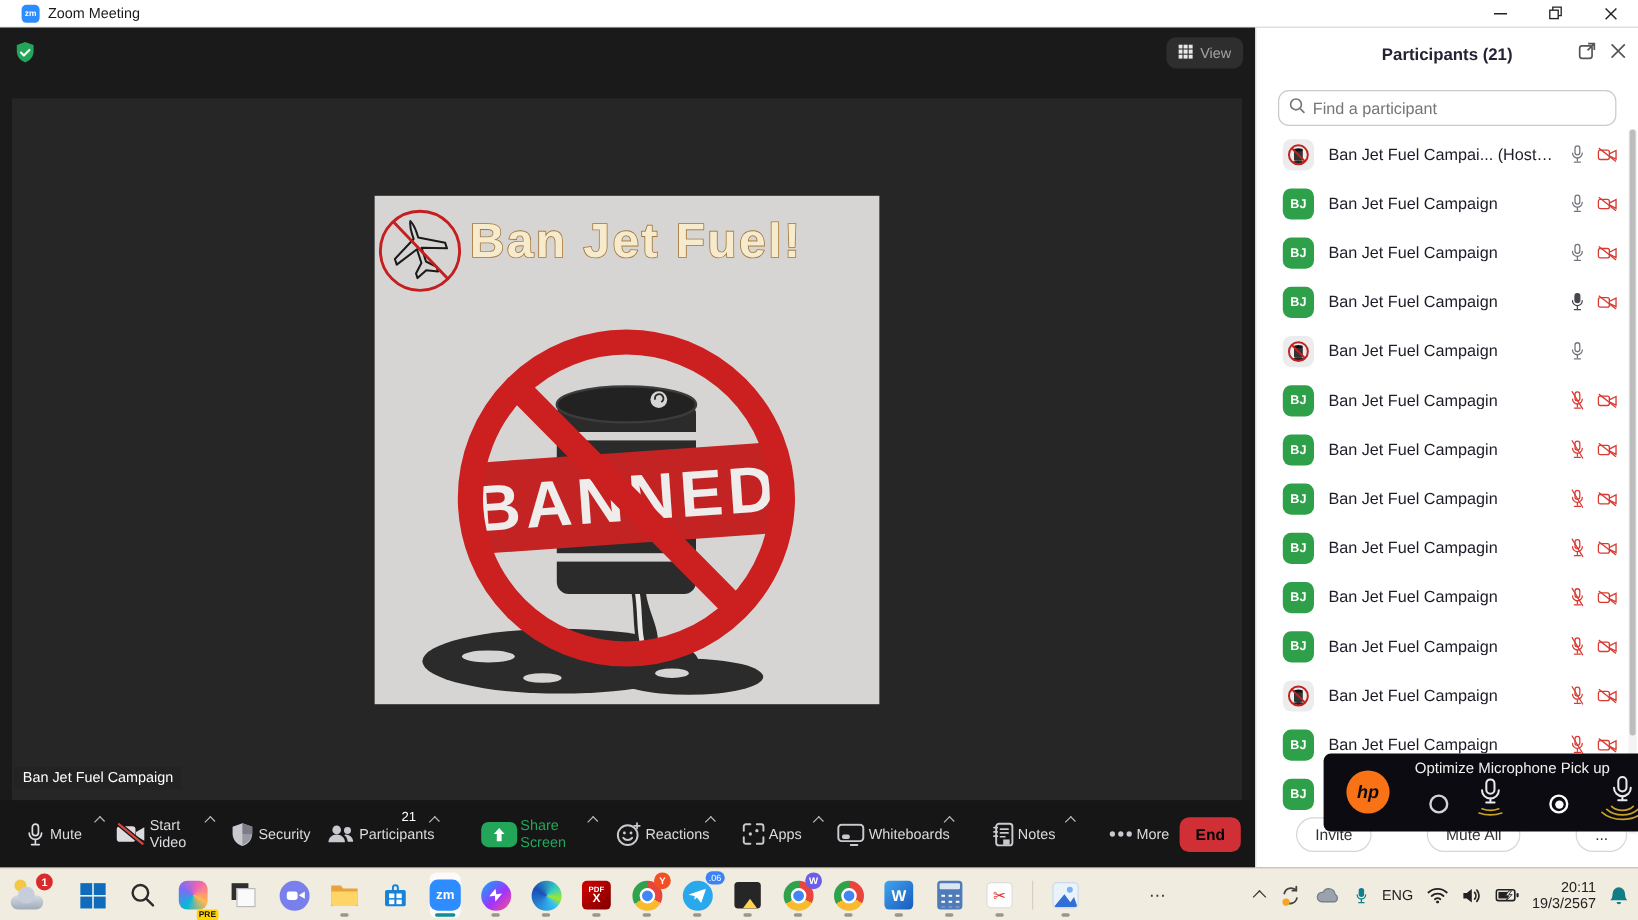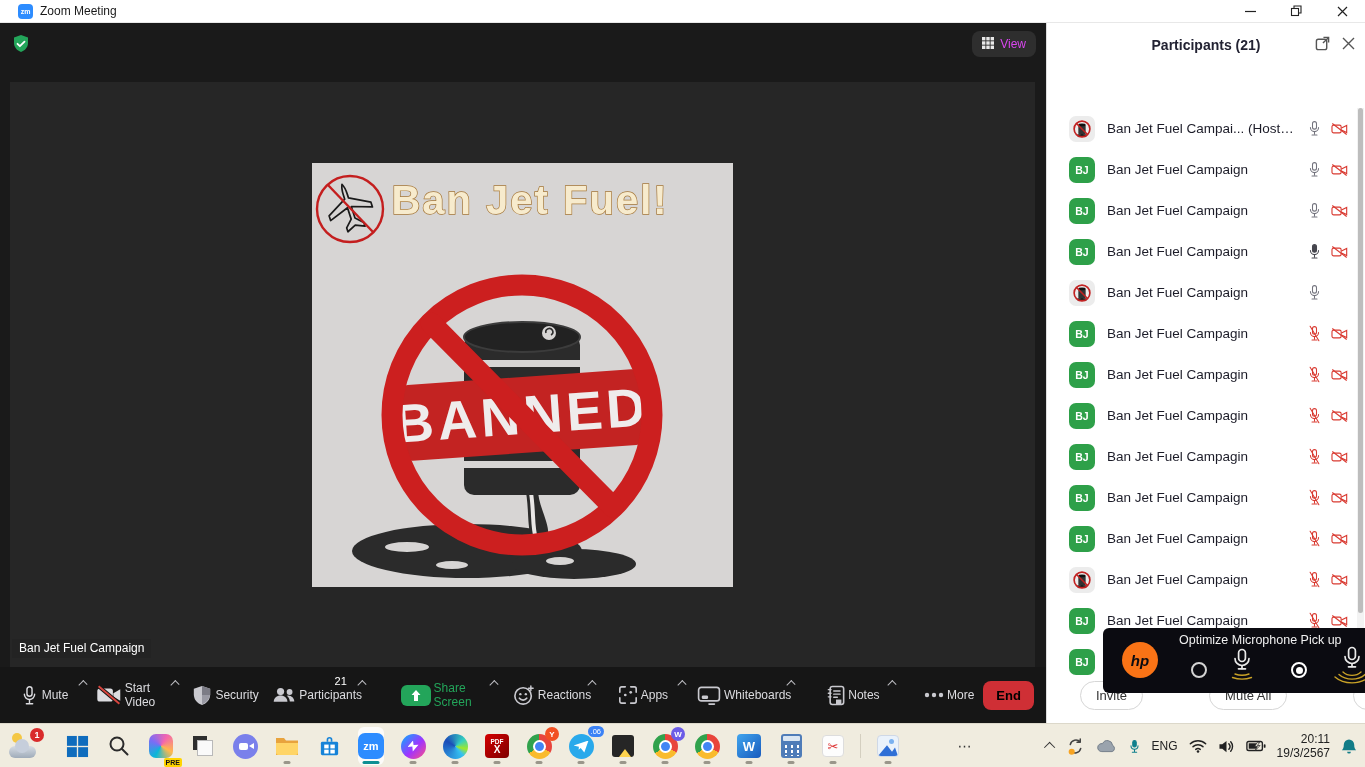--- a/index.html
+++ b/index.html
@@ -11,21 +11,21 @@
   #titlebar{position:absolute;left:0;top:0;width:1365px;height:23px;background:#fff;display:flex;align-items:center;border-bottom:1px solid #e8e8e8}
   .zm-logo{width:15px;height:15px;border-radius:4px;background:#2d8cff;color:#fff;font-size:7px;font-weight:700;display:flex;align-items:center;justify-content:center;margin-left:18px}
   #win-title{font-size:12px;color:#1a1a1a;margin-left:7px}
   #win-controls{margin-left:auto;display:flex;height:100%}
   .wc{width:46px;height:100%;display:flex;align-items:center;justify-content:center;color:#222;font-size:12px}
   .wc svg{display:block}
 
   
   #meeting{position:absolute;left:0;top:23px;width:1046px;height:700px;background:#1a1a1a}
   #shield-btn{position:absolute;left:11px;top:11px;width:20px;height:20px}
-  #view-btn{position:absolute;right:10px;top:8px;height:26px;padding:0 10px;border-radius:8px;background:#2e2e2e;color:#d946ef;font-size:12px;display:flex;align-items:center;gap:6px}
+  #view-btn{position:absolute;right:10px;top:8px;height:26px;padding:0 10px;border-radius:8px;background:#2e2e2e;color:#a3a3a3;font-size:12px;display:flex;align-items:center;gap:6px}
   #video-frame{position:absolute;left:10px;top:59px;width:1025px;height:585px;background:#262626;display:flex;align-items:center;justify-content:center}
   #poster{width:421px;height:424px;display:block}
   #speaker-label{position:absolute;left:2px;bottom:9px;background:rgba(35,35,35,.88);color:#fff;font-size:12px;padding:2px 7px 3px}
 
   
   #toolbar{position:absolute;left:0;bottom:0;width:1046px;height:56px;background:#161616;display:flex;align-items:center;padding-left:14px}
   .tbi{position:relative;display:flex;flex-direction:row;align-items:center;justify-content:center;gap:3px;color:#dcdce0;font-size:12px;min-width:60px;height:52px;margin-right:4px}
   .tbi .ic{height:22px;display:flex;align-items:center;justify-content:center}
   .chev{width:7px;height:7px;border-left:1.6px solid #bdbdc2;border-top:1.6px solid #bdbdc2;transform:rotate(45deg);align-self:center;margin:0 10px 22px 2px}
   .pcount{position:absolute;top:6px;right:6px;color:#fff;font-size:11px}
@@ -53,21 +53,21 @@
   .p-mic .mk{fill:none;stroke-width:1.7;stroke-linecap:round}
   .p-mic .slash{display:none;stroke-width:1.7;stroke-linecap:round}
   .mic-on .mk{stroke:#73737d}
   .mic-active .mk{stroke:#46464e}
   .mic-active .mbody{fill:#46464e}
   .mic-muted .mk{stroke:#d93a31}
   .mic-muted .slash{display:inline;stroke:#d93a31}
   .video-none{visibility:hidden}
   #plist-scrollbar{position:absolute;right:1px;top:85px;width:7px;height:587px;background:#f3f3f3}
   #plist-thumb{position:absolute;left:1px;top:0;width:5px;height:505px;border-radius:3px;background:#bdbdbd}
-  #panel-footer{position:absolute;left:0;bottom:13px;width:319px;display:flex;align-items:center;padding:0 33px;gap:66px}
+  #panel-footer{position:absolute;left:0;bottom:13px;width:319px;display:flex;align-items:center;padding:0 33px;gap:46px}
   .pf-btn{height:29px;border:1px solid #d6d6d6;border-radius:16px;background:#fff;color:#333;font-size:13px;display:flex;align-items:center;justify-content:center;padding:0 15px;white-space:nowrap}
 
   
   #hp-overlay{position:absolute;left:1103px;top:628px;width:262px;height:65px;background:#0b0b11;border-radius:6px 0 0 6px;z-index:50;color:#f0f0f0}
   #hp-title{position:absolute;left:76px;top:5px;font-size:12.5px;white-space:nowrap}
   #hp-logo{position:absolute;left:19px;top:14px;width:36px;height:36px;border-radius:50%;background:#f97316;display:flex;align-items:center;justify-content:center;color:#0b0b11;font-weight:700;font-style:italic;font-size:15px}
   .opt-radio{position:absolute;width:16px;height:16px;border:2px solid #d4d4d4;border-radius:50%}
   .opt-radio.sel{border-color:#fff;display:flex;align-items:center;justify-content:center}
   .opt-radio.sel::after{content:"";width:7px;height:7px;border-radius:50%;background:#fff}
   .opt-mic{position:absolute}
@@ -360,20 +360,27 @@
       <div id="panel-hicons">
         <span><svg width="15" height="15" viewBox="0 0 16 16">
               <rect x="1.5" y="3.5" width="11" height="11" rx="2" fill="none" stroke="#555" stroke-width="1.5"></rect>
               <path d="M9 1.5h5.5V7M14.5 1.5L8.5 7.5" fill="none" stroke="#555" stroke-width="1.5"></path>
             </svg></span>
         <span><svg width="13" height="13" viewBox="0 0 13 13">
               <path d="M1 1l11 11M12 1L1 12" stroke="#555" stroke-width="1.4"></path>
             </svg></span>
       </div>
     </div>
+    <div id="search-wrap">
+      <span><svg width="14" height="14" viewBox="0 0 14 14">
+            <circle cx="6" cy="6" r="4.5" fill="none" stroke="#767676" stroke-width="1.4"></circle>
+            <line x1="9.5" y1="9.5" x2="13" y2="13" stroke="#767676" stroke-width="1.4"></line>
+          </svg></span>
+      <input id="search-input" placeholder="Find a participant" style="">
+    </div>
 
     <div id="plist">
 
     <div class="p-row">
         <div class="p-avatar avatar-logo">
 
           <svg class="av-logo" width="22" height="22" viewBox="0 0 24 24">
             <rect x="8" y="7.5" width="8" height="10" rx="1" fill="#333"></rect>
             <ellipse cx="12" cy="7.5" rx="4" ry="1.4" fill="#111"></ellipse>
             <ellipse cx="12" cy="19" rx="5.5" ry="1.6" fill="#222"></ellipse>

